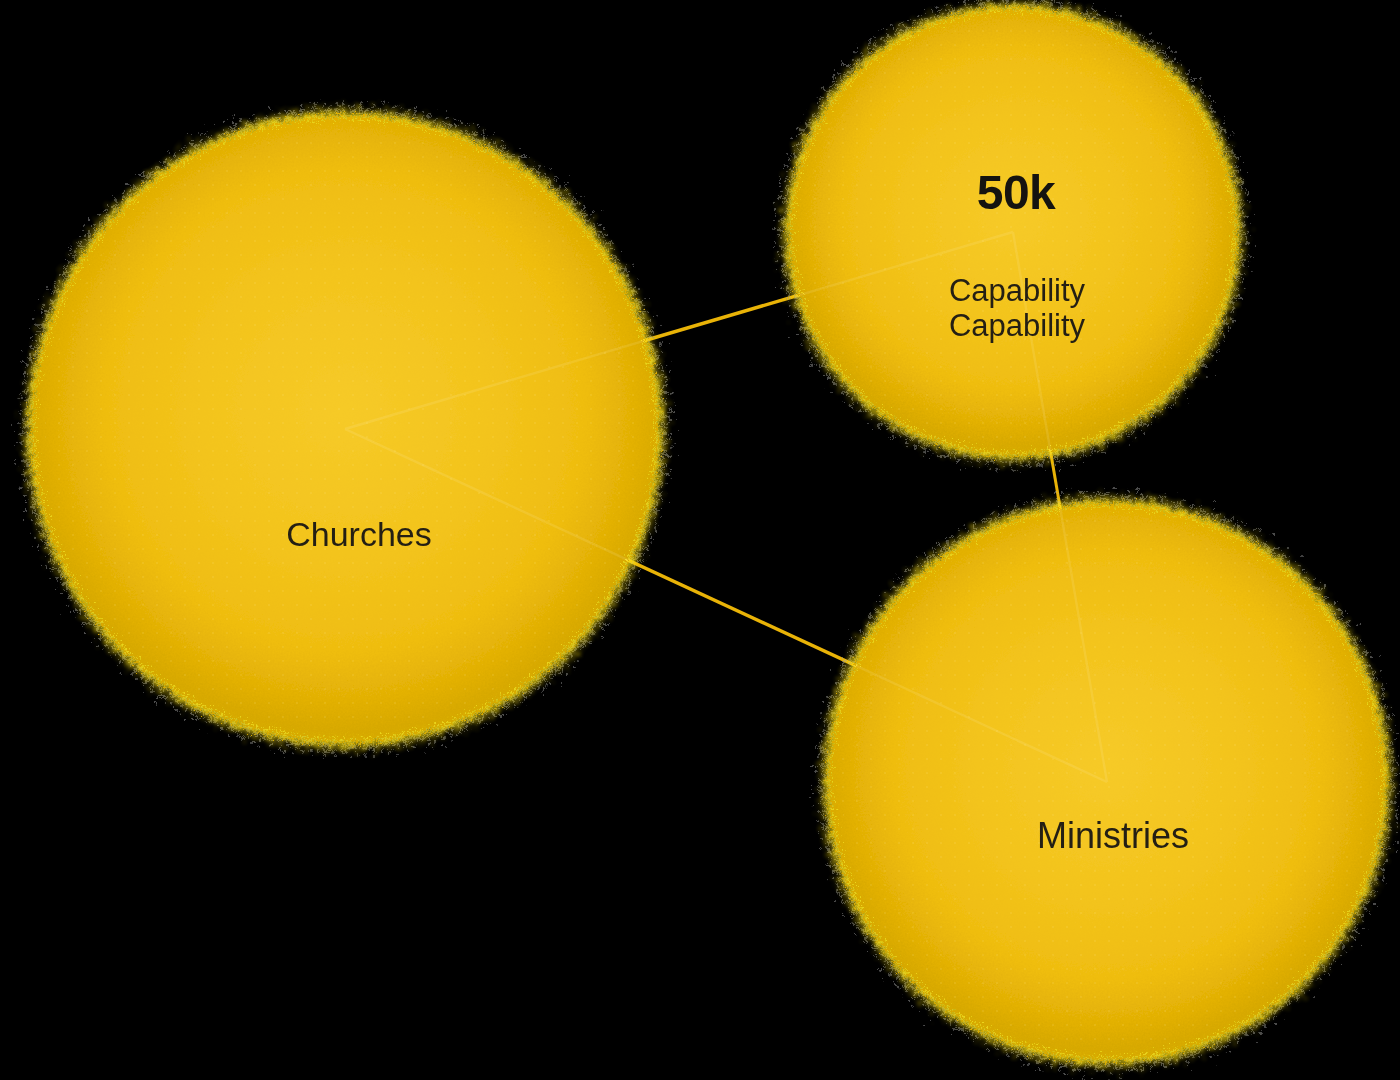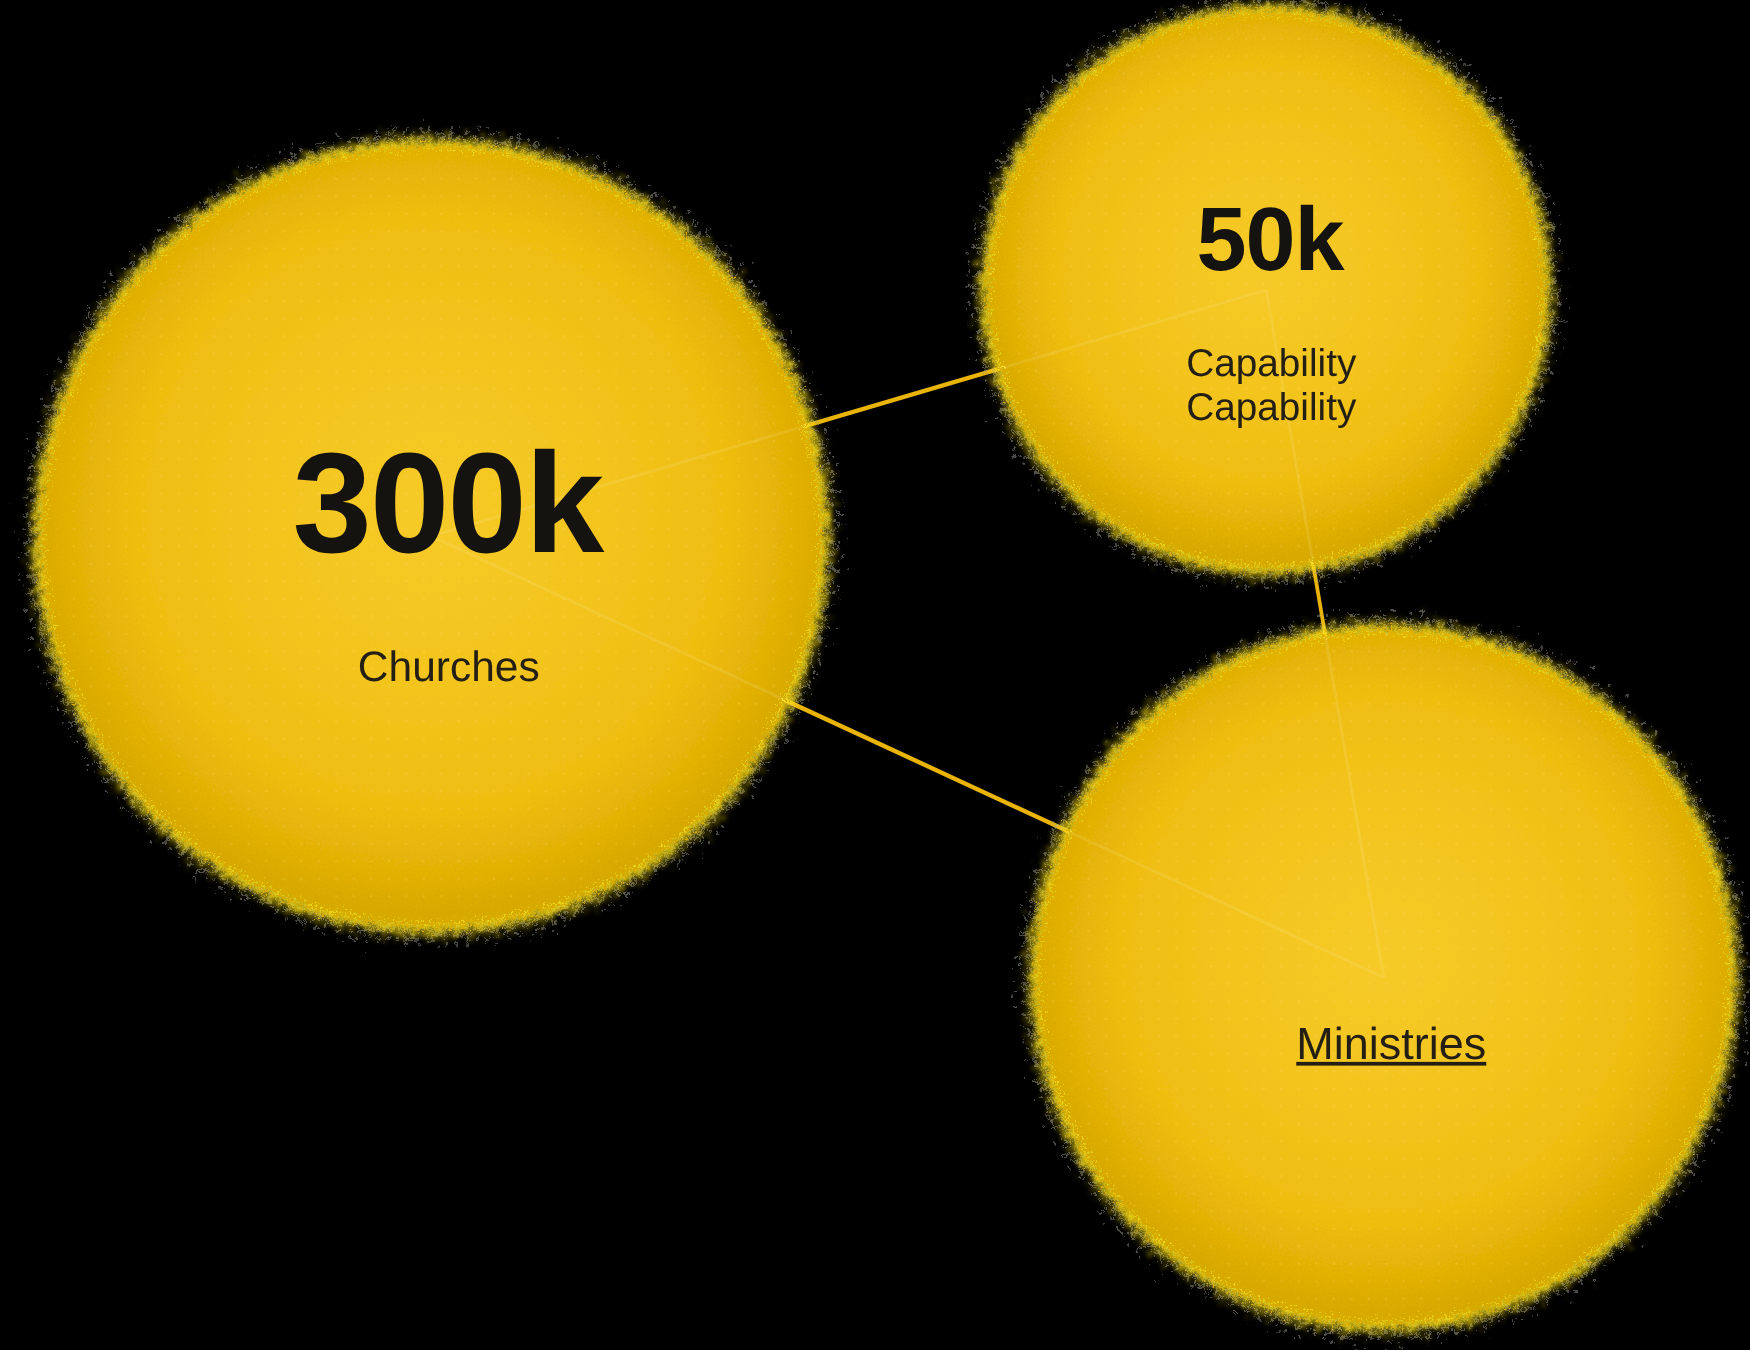--- a/index.html
+++ b/index.html
@@ -28,29 +28,29 @@
     color: #151310;
     text-align: center;
     white-space: nowrap;
     user-select: none;
   }
   .num {
     font-weight: 700;
     letter-spacing: -0.012em;
   }
   .num-big    { font-size: 114px; }
-  .num-mid    { font-size: 72px;  }
+  .num-mid    { font-size: 48px;  }
   .num-low    { font-size: 80px;  }
   .lbl {
     font-weight: 400;
     color: #241f14;
   }
   .lbl-big { font-size: 34px; line-height: 40px; margin-top: 36px; }
   .lbl-mid { font-size: 31px; line-height: 35px; margin-top: 40px; }
-  .lbl-low { font-size: 36px; line-height: 43px; text-decoration: underline; }
+  .lbl-low { font-size: 36px; line-height: 43px; }
 </style>
 </head>
 <body>
 
 <div class="stage">
 
   <svg width="1400" height="1080" viewBox="0 0 1400 1080">
     <defs>
       <radialGradient id="bubbleFill" cx="50%" cy="47%" r="55%">
         <stop offset="0%" stop-color="#f6ca28"></stop>
@@ -120,21 +120,20 @@
       <circle cx="1107" cy="782" r="266" fill="url(#dots)" opacity="0.16"></circle>
     </g>
 
     <g clip-path="url(#bubblesClip)" stroke="#fff6cf" stroke-width="2.4" opacity="0.12">
       <line x1="345" y1="429" x2="1013" y2="232"></line>
       <line x1="345" y1="429" x2="1107" y2="782"></line>
       <line x1="1013" y1="232" x2="1107" y2="782"></line>
     </g>
   </svg>
 
-  <div class="node-text num num-big" style="left:358px; top:403px;">300k</div>
   <div class="node-text lbl lbl-big" style="left:359px; top:498px;">Churches</div>
 
   <div class="node-text num num-mid" style="left:1016px; top:192px;">50k</div>
   <div class="node-text lbl lbl-mid" style="left:1017px; top:268px;">
     <div>Capability</div>
     <div>Capability</div>
   </div>
 
   <div class="node-text lbl lbl-low" style="left:1113px; top:835px;">
     <div>Ministries</div>

